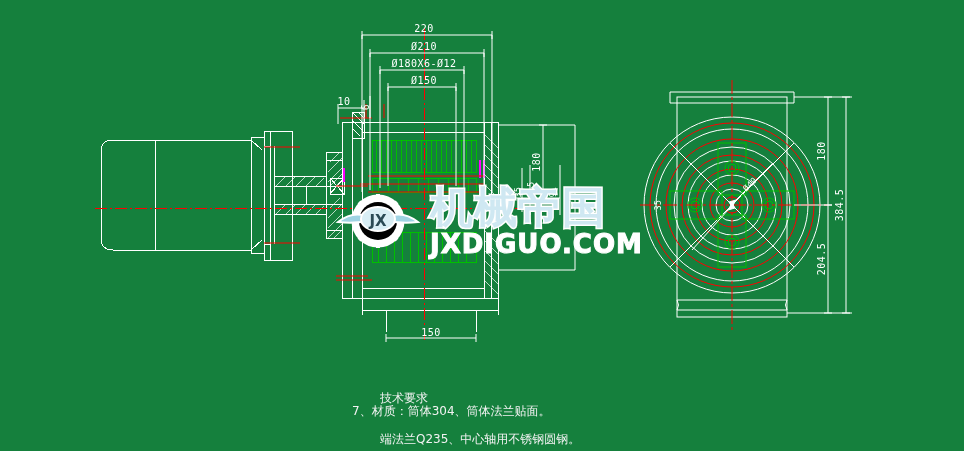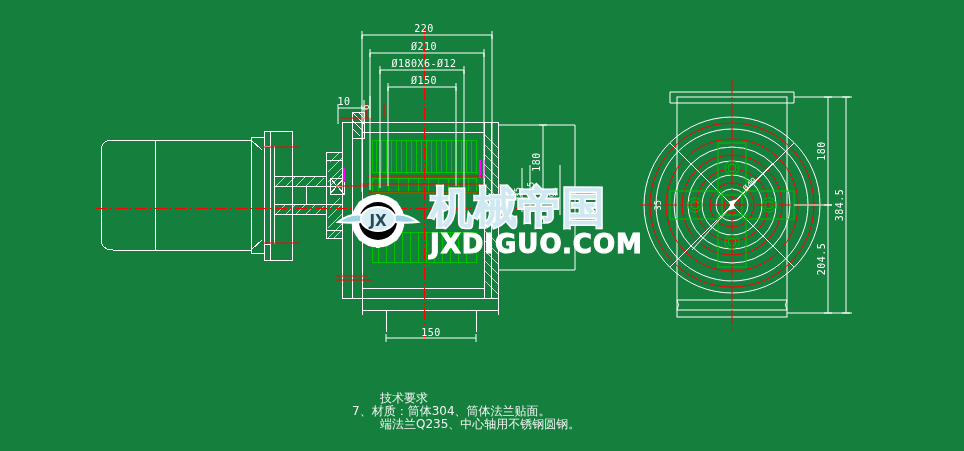--- a/index.html
+++ b/index.html
@@ -12,21 +12,21 @@
   #wm-text{margin-left:4px;display:flex;flex-direction:column;line-height:1;}
   #wm-cn{font-family:"DejaVu Sans",sans-serif;font-weight:bold;font-size:43px;letter-spacing:1px;
          color:#cfe8f2;-webkit-text-stroke:3px #ffffff;paint-order:stroke fill;
          text-shadow:0 0 0 #fff;}
   #wm-en{font-family:"DejaVu Sans",sans-serif;font-weight:bold;font-size:26px;letter-spacing:1px;
          color:#ffffff;-webkit-text-stroke:1px #ffffff;margin-top:2px;}
   .tech-block{position:absolute;left:352px;top:392px;color:#f2f2f2;font-size:12px;line-height:13px;
               font-family:"DejaVu Sans",sans-serif;white-space:nowrap;}
   .tech-title{margin-left:28px;}
   .tech-line{}
-  .tech-sub{margin-left:28px;}
+  .tech-sub{margin-left:28px;margin-top:15px;}
   .dimtxt{fill:#ffffff;font-family:"DejaVu Sans Mono",monospace;font-size:10px;letter-spacing:0.5px;}
   .dimtxt.sm{font-size:8px;}
 </style>
 </head>
 <body>
 
 <div id="stage">
 
   <svg class="cad" viewBox="0 0 964 451">
 

